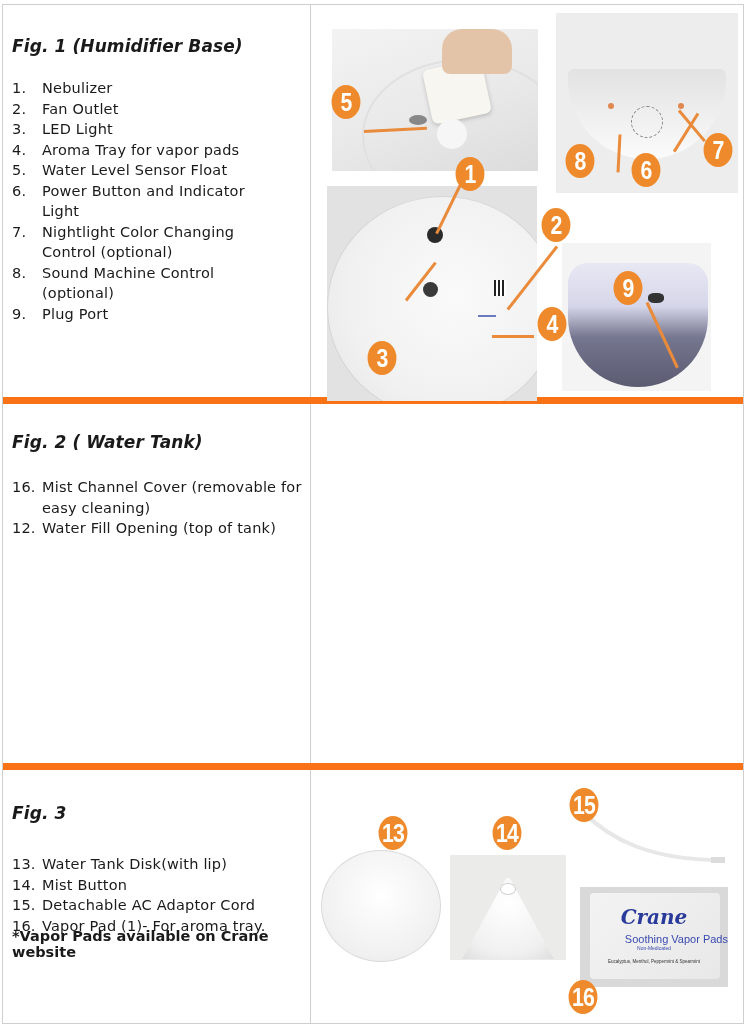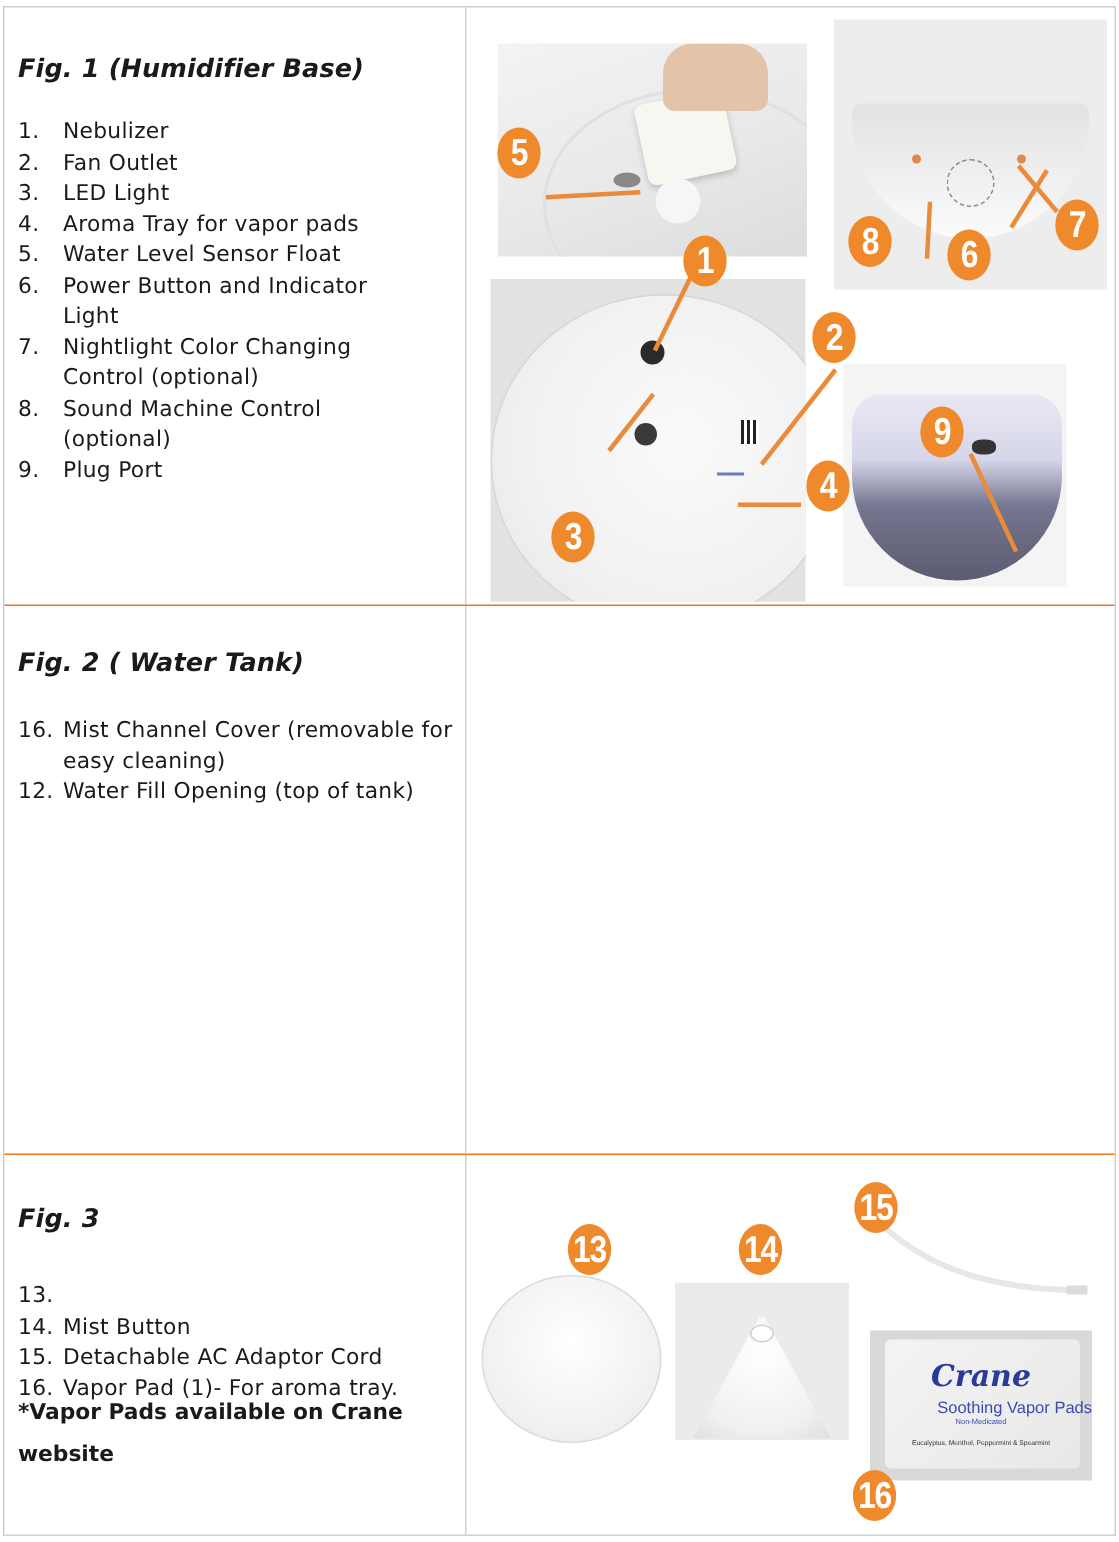--- a/index.html
+++ b/index.html
@@ -1,29 +1,29 @@
 <!DOCTYPE html>
 <html><head>
 <meta charset="utf-8">
 <style>
   html, body { margin: 0; padding: 0; background: #ffffff; }
   body { width: 746px; height: 1028px; position: relative; overflow: hidden;
          font-family: "DejaVu Sans", sans-serif; color: #1a1a1a; }
   .tbl { position: absolute; left: 2px; top: 4px; width: 742px; height: 1020px;
          border: 1px solid #cfcfcf; box-sizing: border-box; }
-  .row { position: absolute; left: 0; width: 100%; border-bottom: 1px solid #f97316; box-sizing: border-box; }
+  .row { position: absolute; left: 0; width: 100%; border-bottom: 7px solid #f97316; box-sizing: border-box; }
   .row:last-child { border-bottom: none; }
   .textcell { position: absolute; left: 0; top: 0; width: 308px; height: 100%;
               border-right: 1px solid #cfcfcf; box-sizing: border-box; padding-left: 9px; }
   .imgcell { position: absolute; left: 308px; top: 0; right: 0; height: 100%; }
   .fig-title { font-weight: bold; font-style: italic; font-size: 17px; margin: 0; position: absolute; left: 9px; letter-spacing: 0.1px; }
   ol.items { list-style: none; margin: 0; padding: 0; position: absolute; left: 9px; width: 295px; }
   ol.items li { font-size: 14.5px; line-height: 20.5px; display: flex; letter-spacing: 0.2px; }
   ol.items li .num { width: 30px; flex-shrink: 0; }
-  .note { position: absolute; left: 9px; font-weight: bold; font-size: 14.5px; line-height: 28px; width: 290px; }
+  .note { position: absolute; left: 9px; font-weight: bold; font-size: 14.5px; line-height: 16px; width: 290px; }
   .photo { position: absolute; overflow: hidden; }
   .badge { position: absolute; width: 34px; height: 34px; border-radius: 50%; background: #ef8a2c;
            color: #fff; font-family: "Liberation Sans", sans-serif; font-weight: bold; font-size: 25px;
            display: flex; align-items: center; justify-content: center; transform: scaleX(0.85);
            z-index: 3; letter-spacing: -1px; }
   .leader { position: absolute; height: 3px; background: #e98b3a; transform-origin: 0 50%; z-index: 2; }
 </style>
 </head>
 <body>
 
@@ -138,20 +138,21 @@
       </ol>
     </div>
   </div>
 
   <div class="row" style="top:765px;height:253px;">
     <div class="textcell">
       <h2 class="fig-title" style="top:33px;">Fig. 3</h2>
       <ol class="items" style="top:84px;">
         <li>
             <span class="num">13.</span>
+            <span>Water Tank Disk(with lip)</span>
           </li>
         <li>
             <span class="num">14.</span>
             <span>Mist Button</span>
           </li>
         <li>
             <span class="num">15.</span>
             <span>Detachable AC Adaptor Cord</span>
           </li>
         <li>

